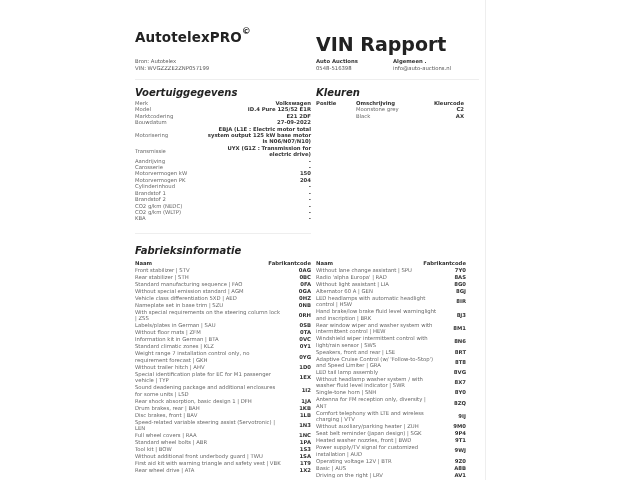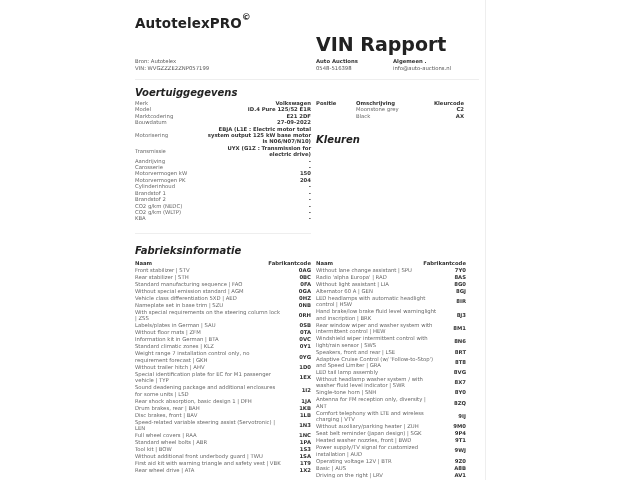--- a/index.html
+++ b/index.html
@@ -1,19 +1,19 @@
 <!DOCTYPE html>
 <html><head>
 <meta charset="utf-8">
 <style>
   * { box-sizing: border-box; margin: 0; padding: 0; }
   html, body { width: 640px; height: 480px; background: #ffffff; overflow: hidden; }
   body { font-family: "DejaVu Sans", sans-serif; color: #222; position: relative; }
   .page-edge { position: absolute; left: 485px; top: 0; width: 1px; height: 480px; background: #eeeeee; }
-  .brand { position: absolute; left: 135px; top: 15px; font-size: 13.5px; font-weight: bold; color: #222; letter-spacing: 0.1px; }
+  .brand { position: absolute; left: 135px; top: 29px; font-size: 13.5px; font-weight: bold; color: #222; letter-spacing: 0.1px; }
   .brand sup { font-size: 9px; font-weight: bold; vertical-align: top; position: relative; top: -3px; }
   .rapport { position: absolute; left: 316px; top: 33px; font-size: 19px; font-weight: bold; color: #222; }
   .meta { font-size: 5.3px; line-height: 7px; color: #555; }
   .meta b { color: #333; }
   .src { position: absolute; left: 135px; top: 58px; }
   .dealer { position: absolute; left: 316px; top: 58px; }
   .general { position: absolute; left: 393px; top: 58px; }
   .hline { position: absolute; height: 1px; background: #eeeeee; }
   h2 { font-size: 10px; font-weight: bold; color: #222; position: absolute; font-style: italic; }
   .kv { position: absolute; left: 135px; top: 100px; width: 176px; font-size: 5.3px; line-height: 6.4px; }
@@ -120,21 +120,21 @@
       <span class="kv-val">-</span>
     </div>
     <div class="kv-row">
       <span class="kv-label">KBA</span>
       <span class="kv-val">-</span>
     </div>
   </div>
 
 <div class="hline" style="left:135px; top:233px; width:176px;"></div>
 
-<h2 style="left:316px; top:87px;margin-top:47px;">Kleuren</h2>
+<h2 style="left:316px; top:87px;">Kleuren</h2>
 <div class="colors">
   <div class="c-row">
     <span class="c-pos">Positie</span>
     <span class="c-desc" style="font-weight:bold;color:#333;">Omschrijving</span>
     <span class="c-code">Kleurcode</span>
   </div>
   <div class="c-row">
     <span class="c-pos"></span>
     <span class="c-desc">Moonstone grey</span>
     <span class="c-code">C2</span>

